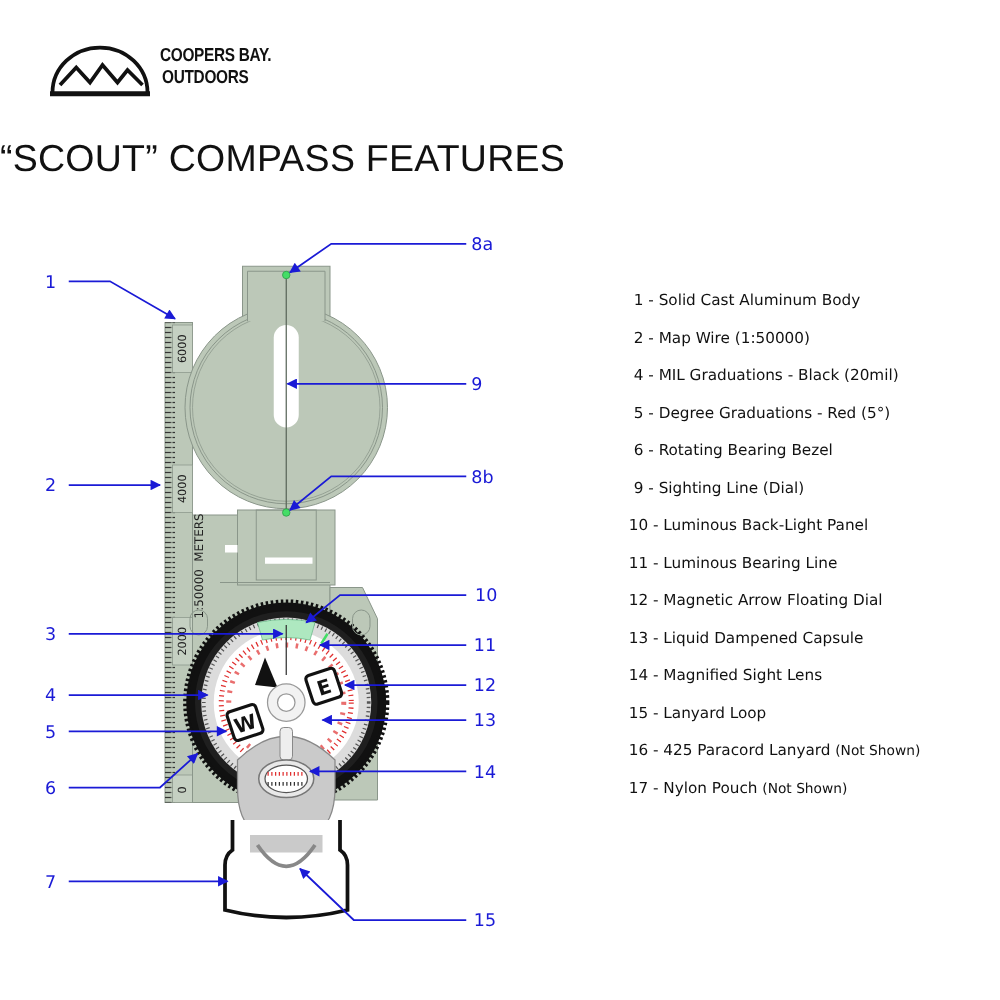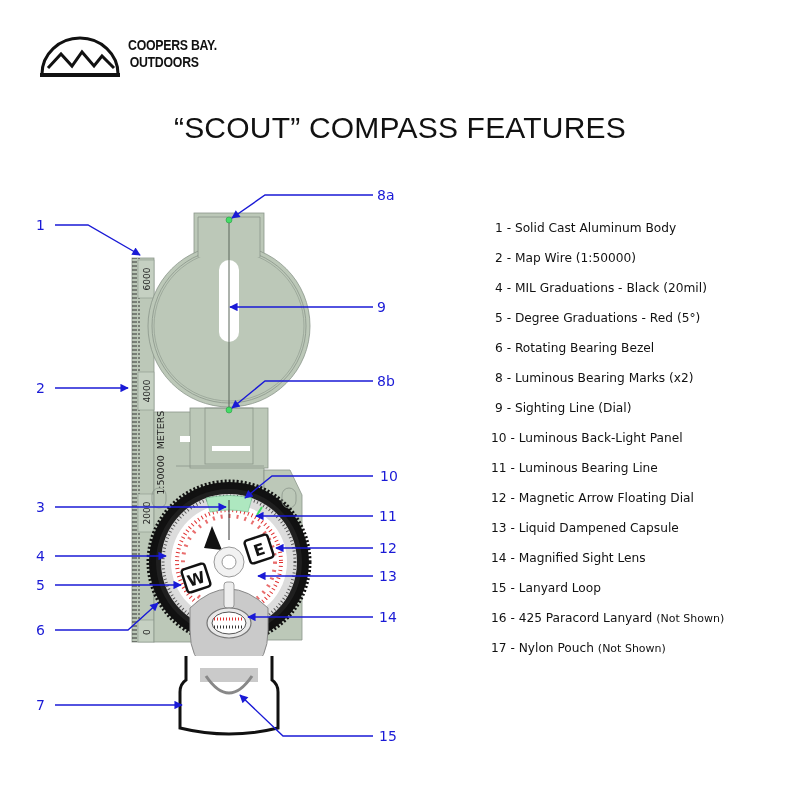--- a/index.html
+++ b/index.html
@@ -1,22 +1,22 @@
 <!DOCTYPE html>
 <html><head>
 <meta charset="utf-8">
 <style>
   html, body { margin: 0; padding: 0; background: #ffffff; }
   body { width: 800px; height: 800px; position: relative; overflow: hidden; font-family: "DejaVu Sans", sans-serif; }
   .logo { position: absolute; left: 36px; top: 34px; width: 230px; height: 50px; }
   .logo-text { position: absolute; left: 92px; top: 2px; font-family: "Liberation Sans", sans-serif; font-weight: bold; font-size: 15px; line-height: 17px; color: #111; letter-spacing: -0.3px; transform: scaleX(0.82); transform-origin: left top; }
   .logo-text .l2 { display: block; padding-left: 2px; }
-  .title { position: absolute; left: 0; width: 800px; top: 111px; text-align: center; font-family: "Liberation Sans", sans-serif; font-size: 30px; color: #111; letter-spacing: 0.2px; }
+  .title { position: absolute; left: 0; width: 800px; top: 111px; font-family: "Liberation Sans", sans-serif; font-size: 30px; color: #111; letter-spacing: 0.2px; }
   svg.diagram { position: absolute; left: 0; top: 0; }
-  .legend { position: absolute; left: 495px; top: 216px; margin: 0; padding: 0; list-style: none; }
+  .legend { position: absolute; left: 495px; top: 216px; margin: 12px; padding: 0; list-style: none; }
   .legend li { height: 30px; line-height: 24px; font-size: 12.2px; color: #111; white-space: nowrap; }
   .legend li.two { margin-left: -4px; }
   .legend .note { font-size: 11px; }
   .callout { font-family: "DejaVu Sans", sans-serif; font-size: 14px; fill: #1a1ad6; }
 </style>
 </head>
 <body>
 
 <div class="logo">
   <svg width="90" height="46" viewBox="0 0 90 46">
@@ -168,21 +168,20 @@
   <text class="callout" x="379" y="622">14</text>
   <text class="callout" x="379" y="741">15</text>
 </svg>
 
 <ul class="legend">
   <li><span>1</span><span> - </span><span>Solid Cast Aluminum Body</span></li>
   <li><span>2</span><span> - </span><span>Map Wire (1:50000)</span></li>
   <li><span>4</span><span> - </span><span>MIL Graduations - Black (20mil)</span></li>
   <li><span>5</span><span> - </span><span>Degree Graduations - Red (5°)</span></li>
   <li><span>6</span><span> - </span><span>Rotating Bearing Bezel</span></li>
-  <li><span>8</span><span> - </span><span>Luminous Bearing Marks (x2)</span></li>
   <li><span>9</span><span> - </span><span>Sighting Line (Dial)</span></li>
   <li class="two"><span>10</span><span> - </span><span>Luminous Back-Light Panel</span></li>
   <li class="two"><span>11</span><span> - </span><span>Luminous Bearing Line</span></li>
   <li class="two"><span>12</span><span> - </span><span>Magnetic Arrow Floating Dial</span></li>
   <li class="two"><span>13</span><span> - </span><span>Liquid Dampened Capsule</span></li>
   <li class="two"><span>14</span><span> - </span><span>Magnified Sight Lens</span></li>
   <li class="two"><span>15</span><span> - </span><span>Lanyard Loop</span></li>
   <li class="two"><span>16</span><span> - </span><span>425 Paracord Lanyard</span> <span class="note">(Not Shown)</span></li>
   <li class="two"><span>17</span><span> - </span><span>Nylon Pouch</span> <span class="note">(Not Shown)</span></li>
 </ul>

